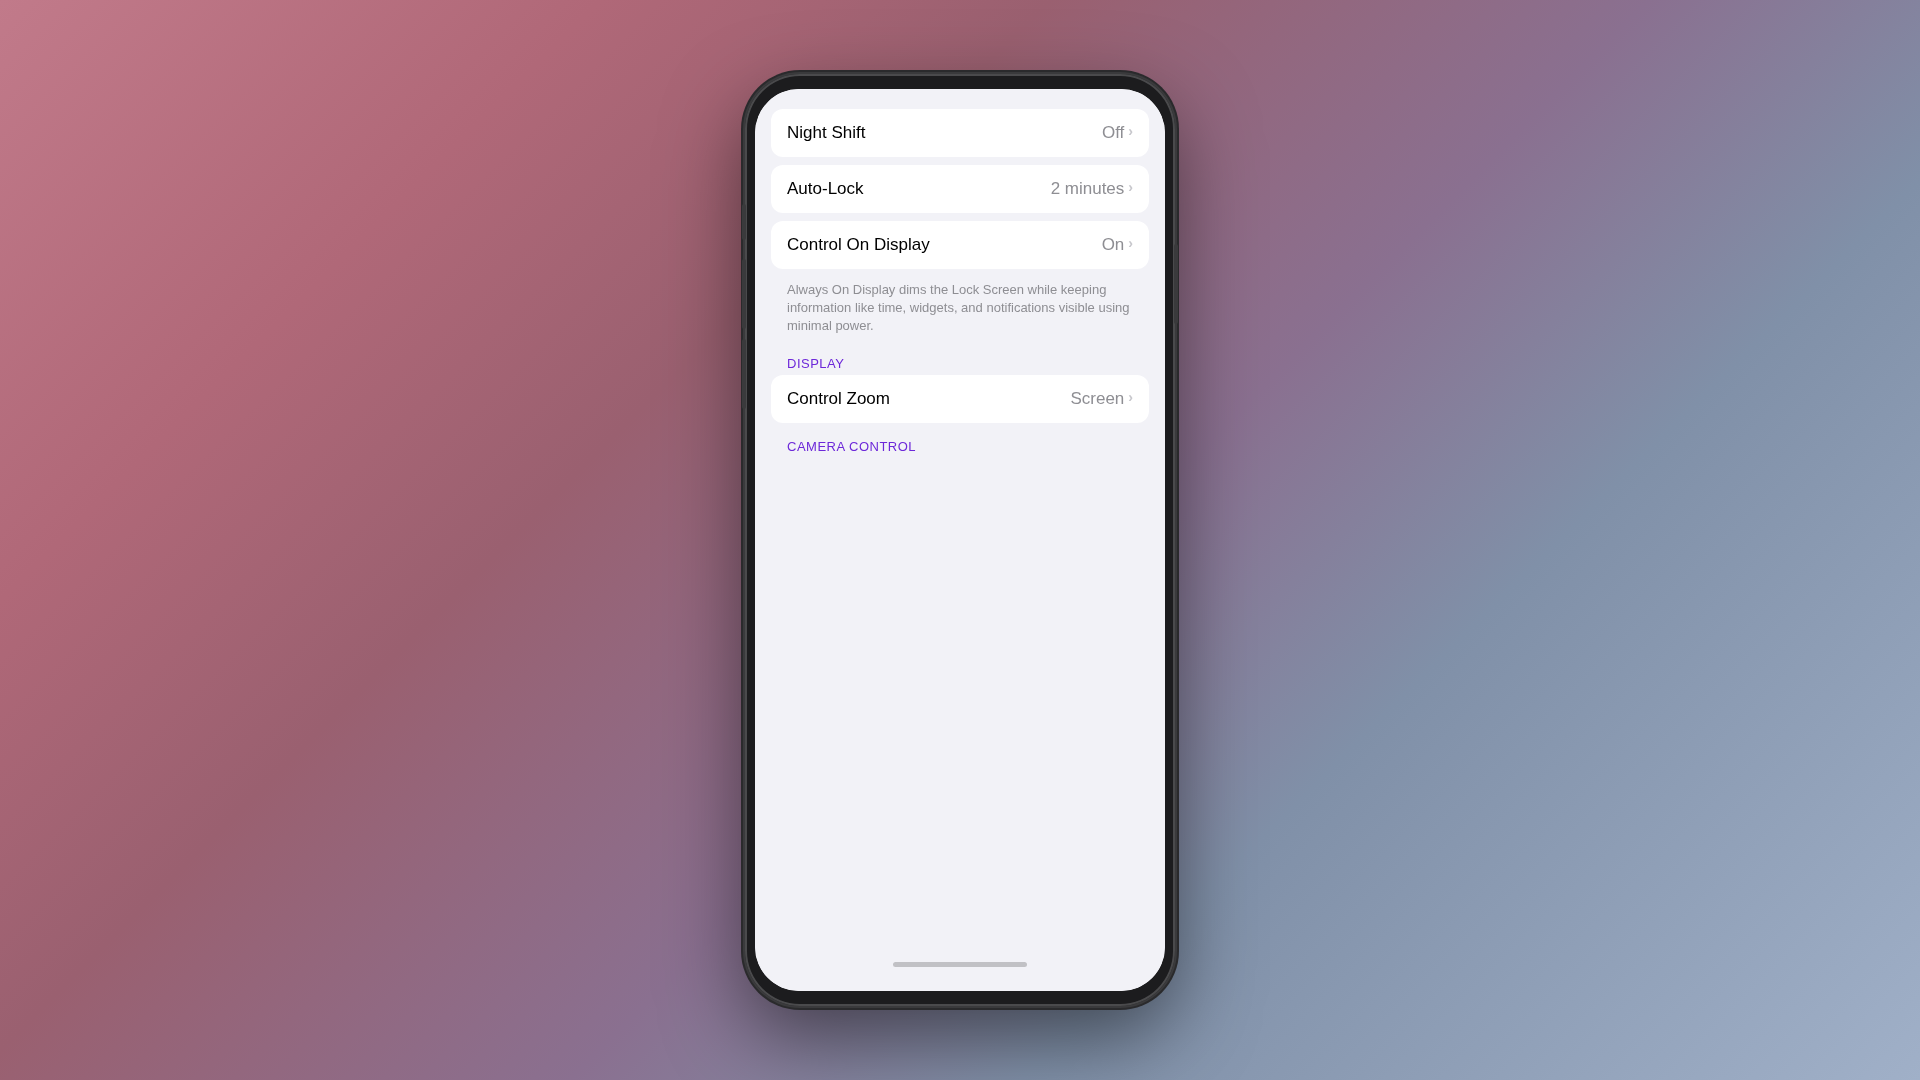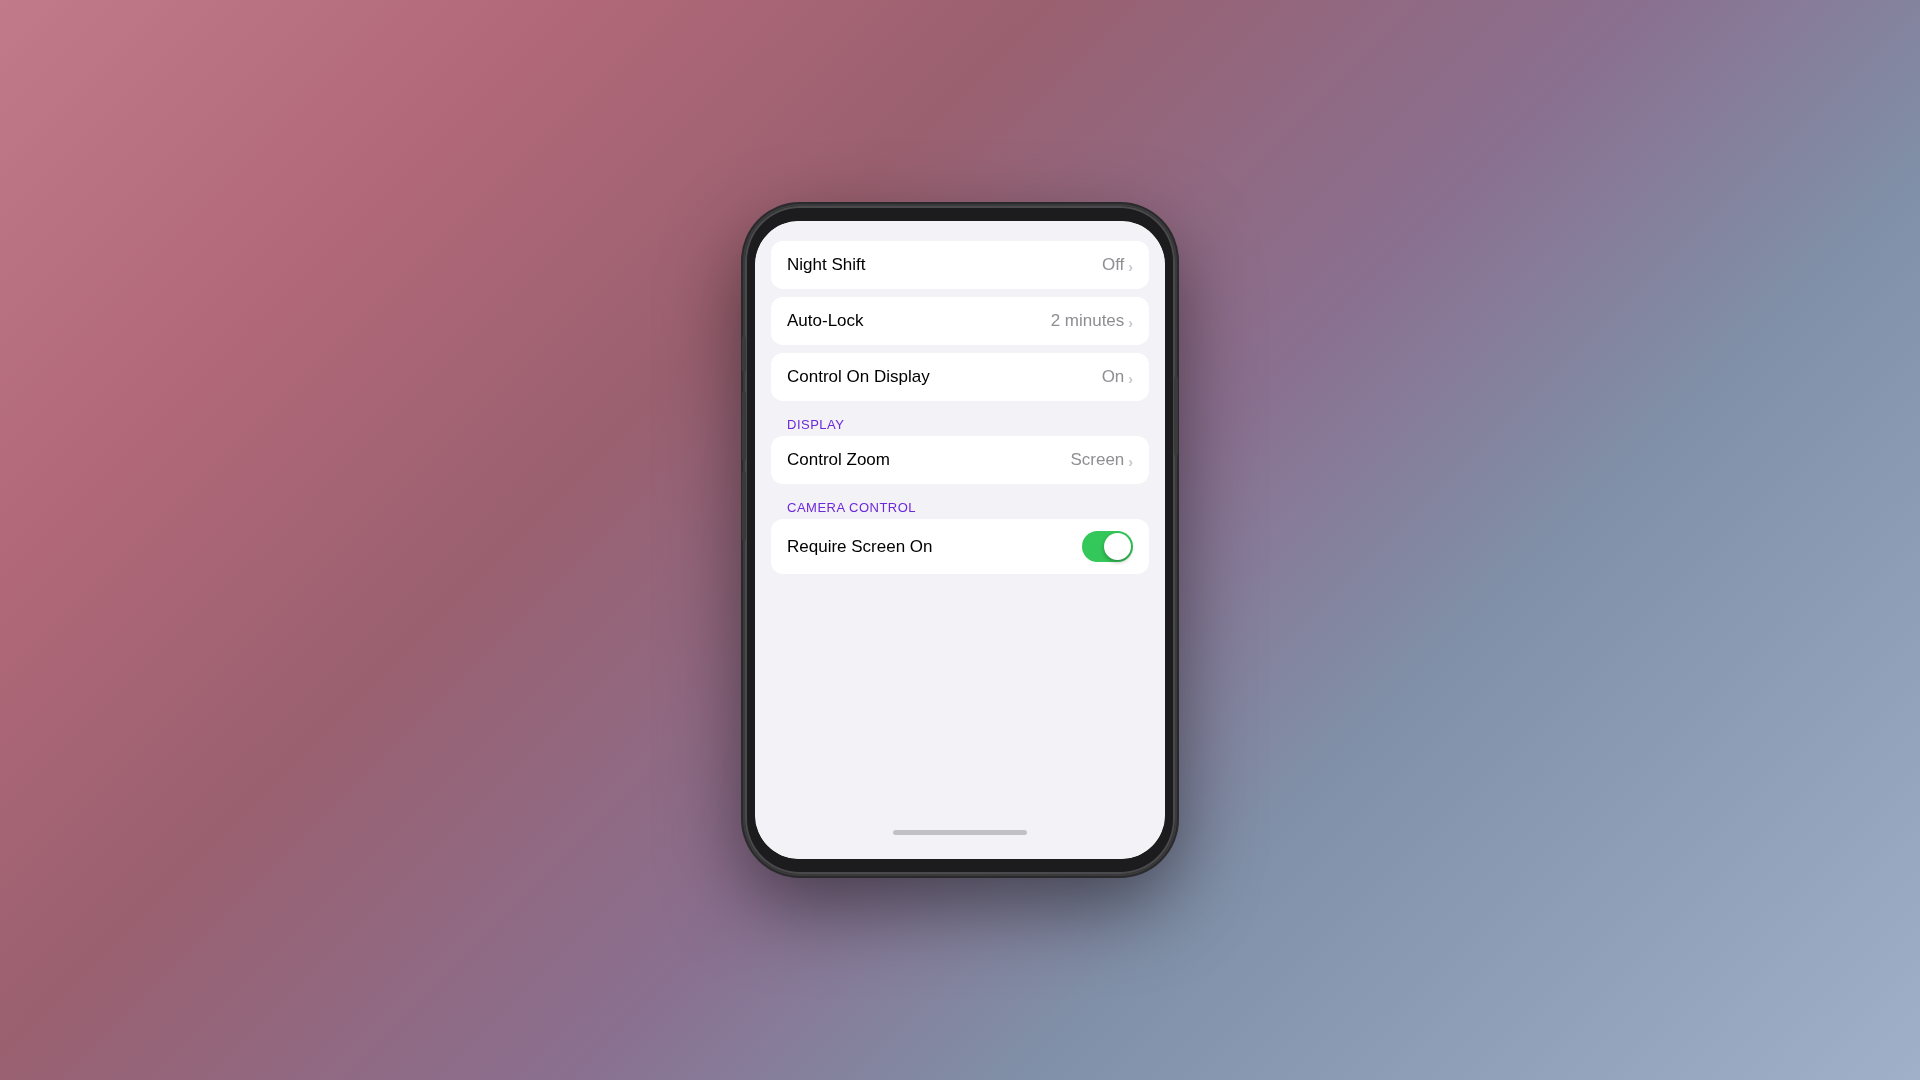--- a/index.html
+++ b/index.html
@@ -15,21 +15,21 @@
       display: flex;
       align-items: center;
       justify-content: center;
       background: linear-gradient(135deg, #c17a8a 0%, #b06878 20%, #9a6070 35%, #8a7090 55%, #8090a8 70%, #90a0b8 85%, #a0b0c8 100%);
       font-family: -apple-system, BlinkMacSystemFont, 'SF Pro Text', 'Helvetica Neue', sans-serif;
     }
 
     .phone-container {
       position: relative;
       width: 430px;
-      height: 668px;
+      height: 932px;
       background: #1c1c1e;
       border-radius: 55px;
       box-shadow:
         0 0 0 2px #3a3a3c,
         0 0 0 4px #2a2a2c,
         0 30px 80px rgba(0,0,0,0.5),
         inset 0 0 0 2px #4a4a4c;
     }
 
     .phone-screen {
@@ -126,21 +126,21 @@
     }
 
     .row-label {
       font-size: 17px;
       color: #000;
       font-weight: 400;
     }
 
     .row-value {
       display: flex;
-      align-items: flex-end;
+      align-items: flex-start;
       gap: 4px;
       color: #8e8e93;
       font-size: 17px;
     }
 
     .chevron {
       color: #c7c7cc;
       font-size: 14px;
       font-weight: 600;
     }
@@ -229,38 +229,33 @@
 
         <div class="settings-group">
           <div class="settings-row">
             <span class="row-label">Control On Display</span>
             <div class="row-value">
               <span>On</span>
               <span class="chevron">›</span>
             </div>
           </div>
         </div>
+        <div class="description-text">Always On Display dims the Lock Screen while keeping information like time, widgets, and notifications visible using minimal power.</div>
 
         <div class="section-label">DISPLAY</div>
         <div class="settings-group">
           <div class="settings-row">
             <span class="row-label">Control Zoom</span>
             <div class="row-value">
               <span>Screen</span>
               <span class="chevron">›</span>
             </div>
           </div>
         </div>
 
         <div class="section-label">CAMERA CONTROL</div>
-        <div class="settings-group">
-          <div class="settings-row">
-            <span class="row-label">Require Screen On</span>
-            <div class="toggle"></div>
-          </div>
-        </div>
 
       </div>
     </div>
 
     <div class="home-indicator"></div>
   </div>
 </div>
 
 </body></html>

